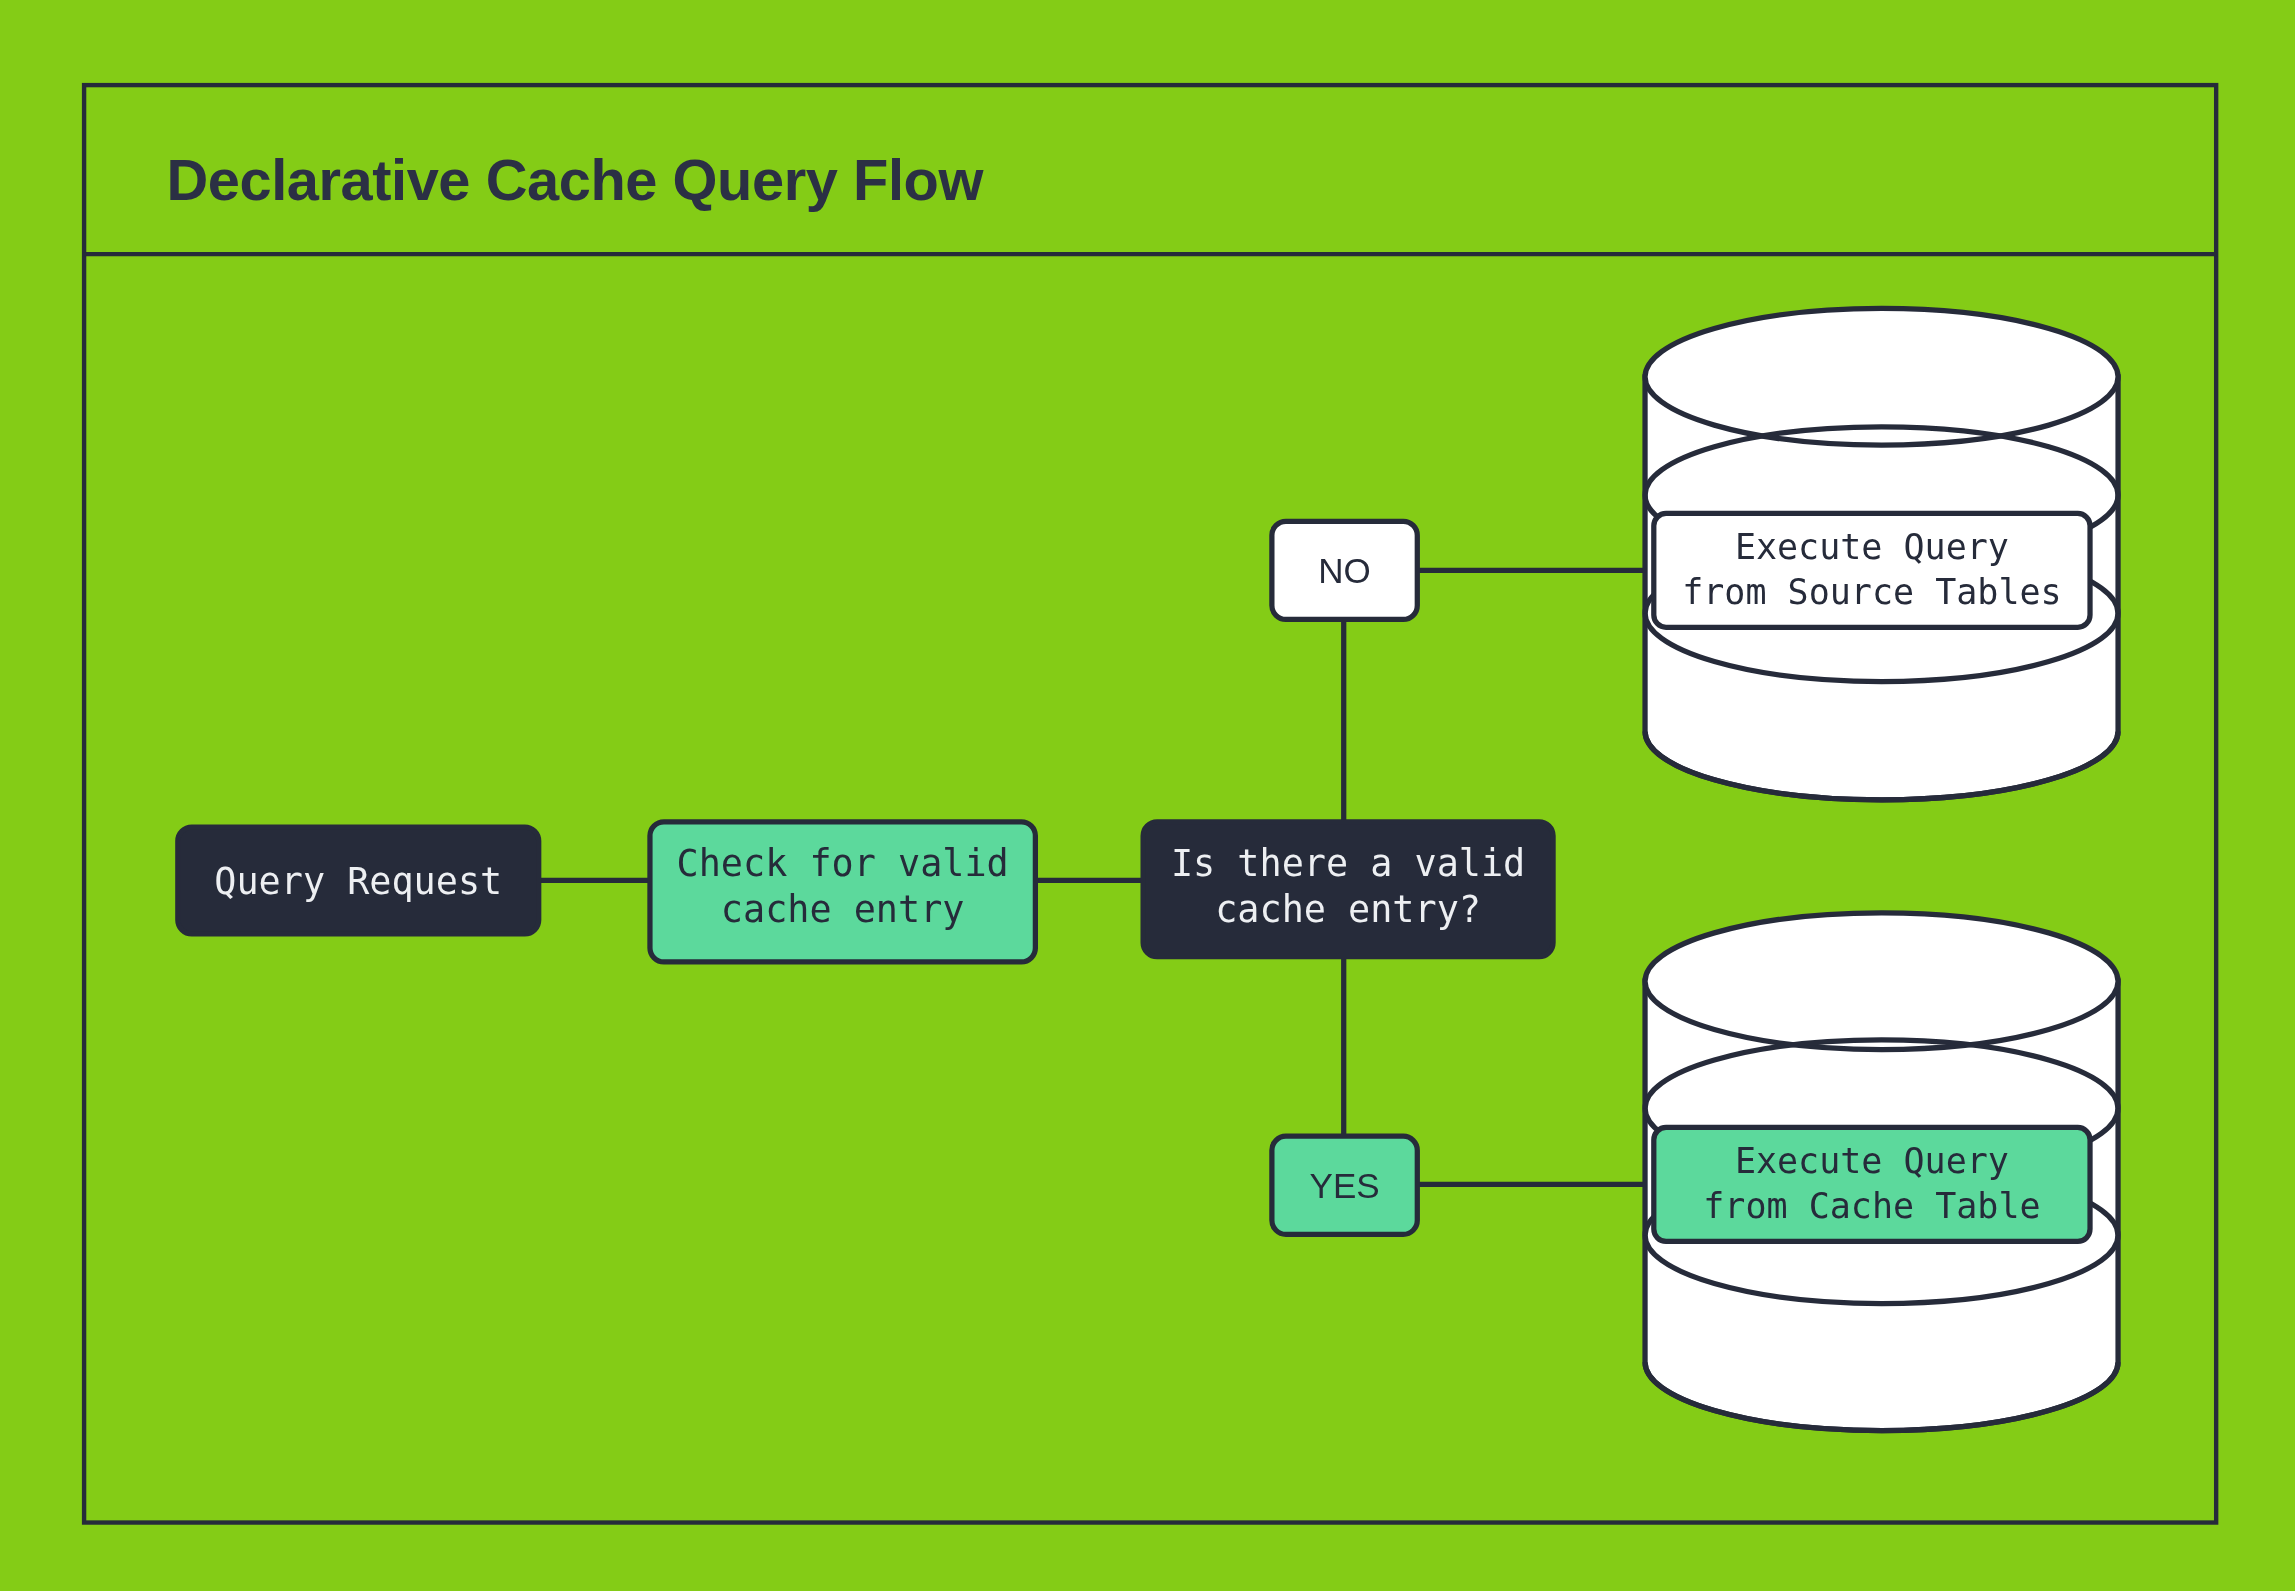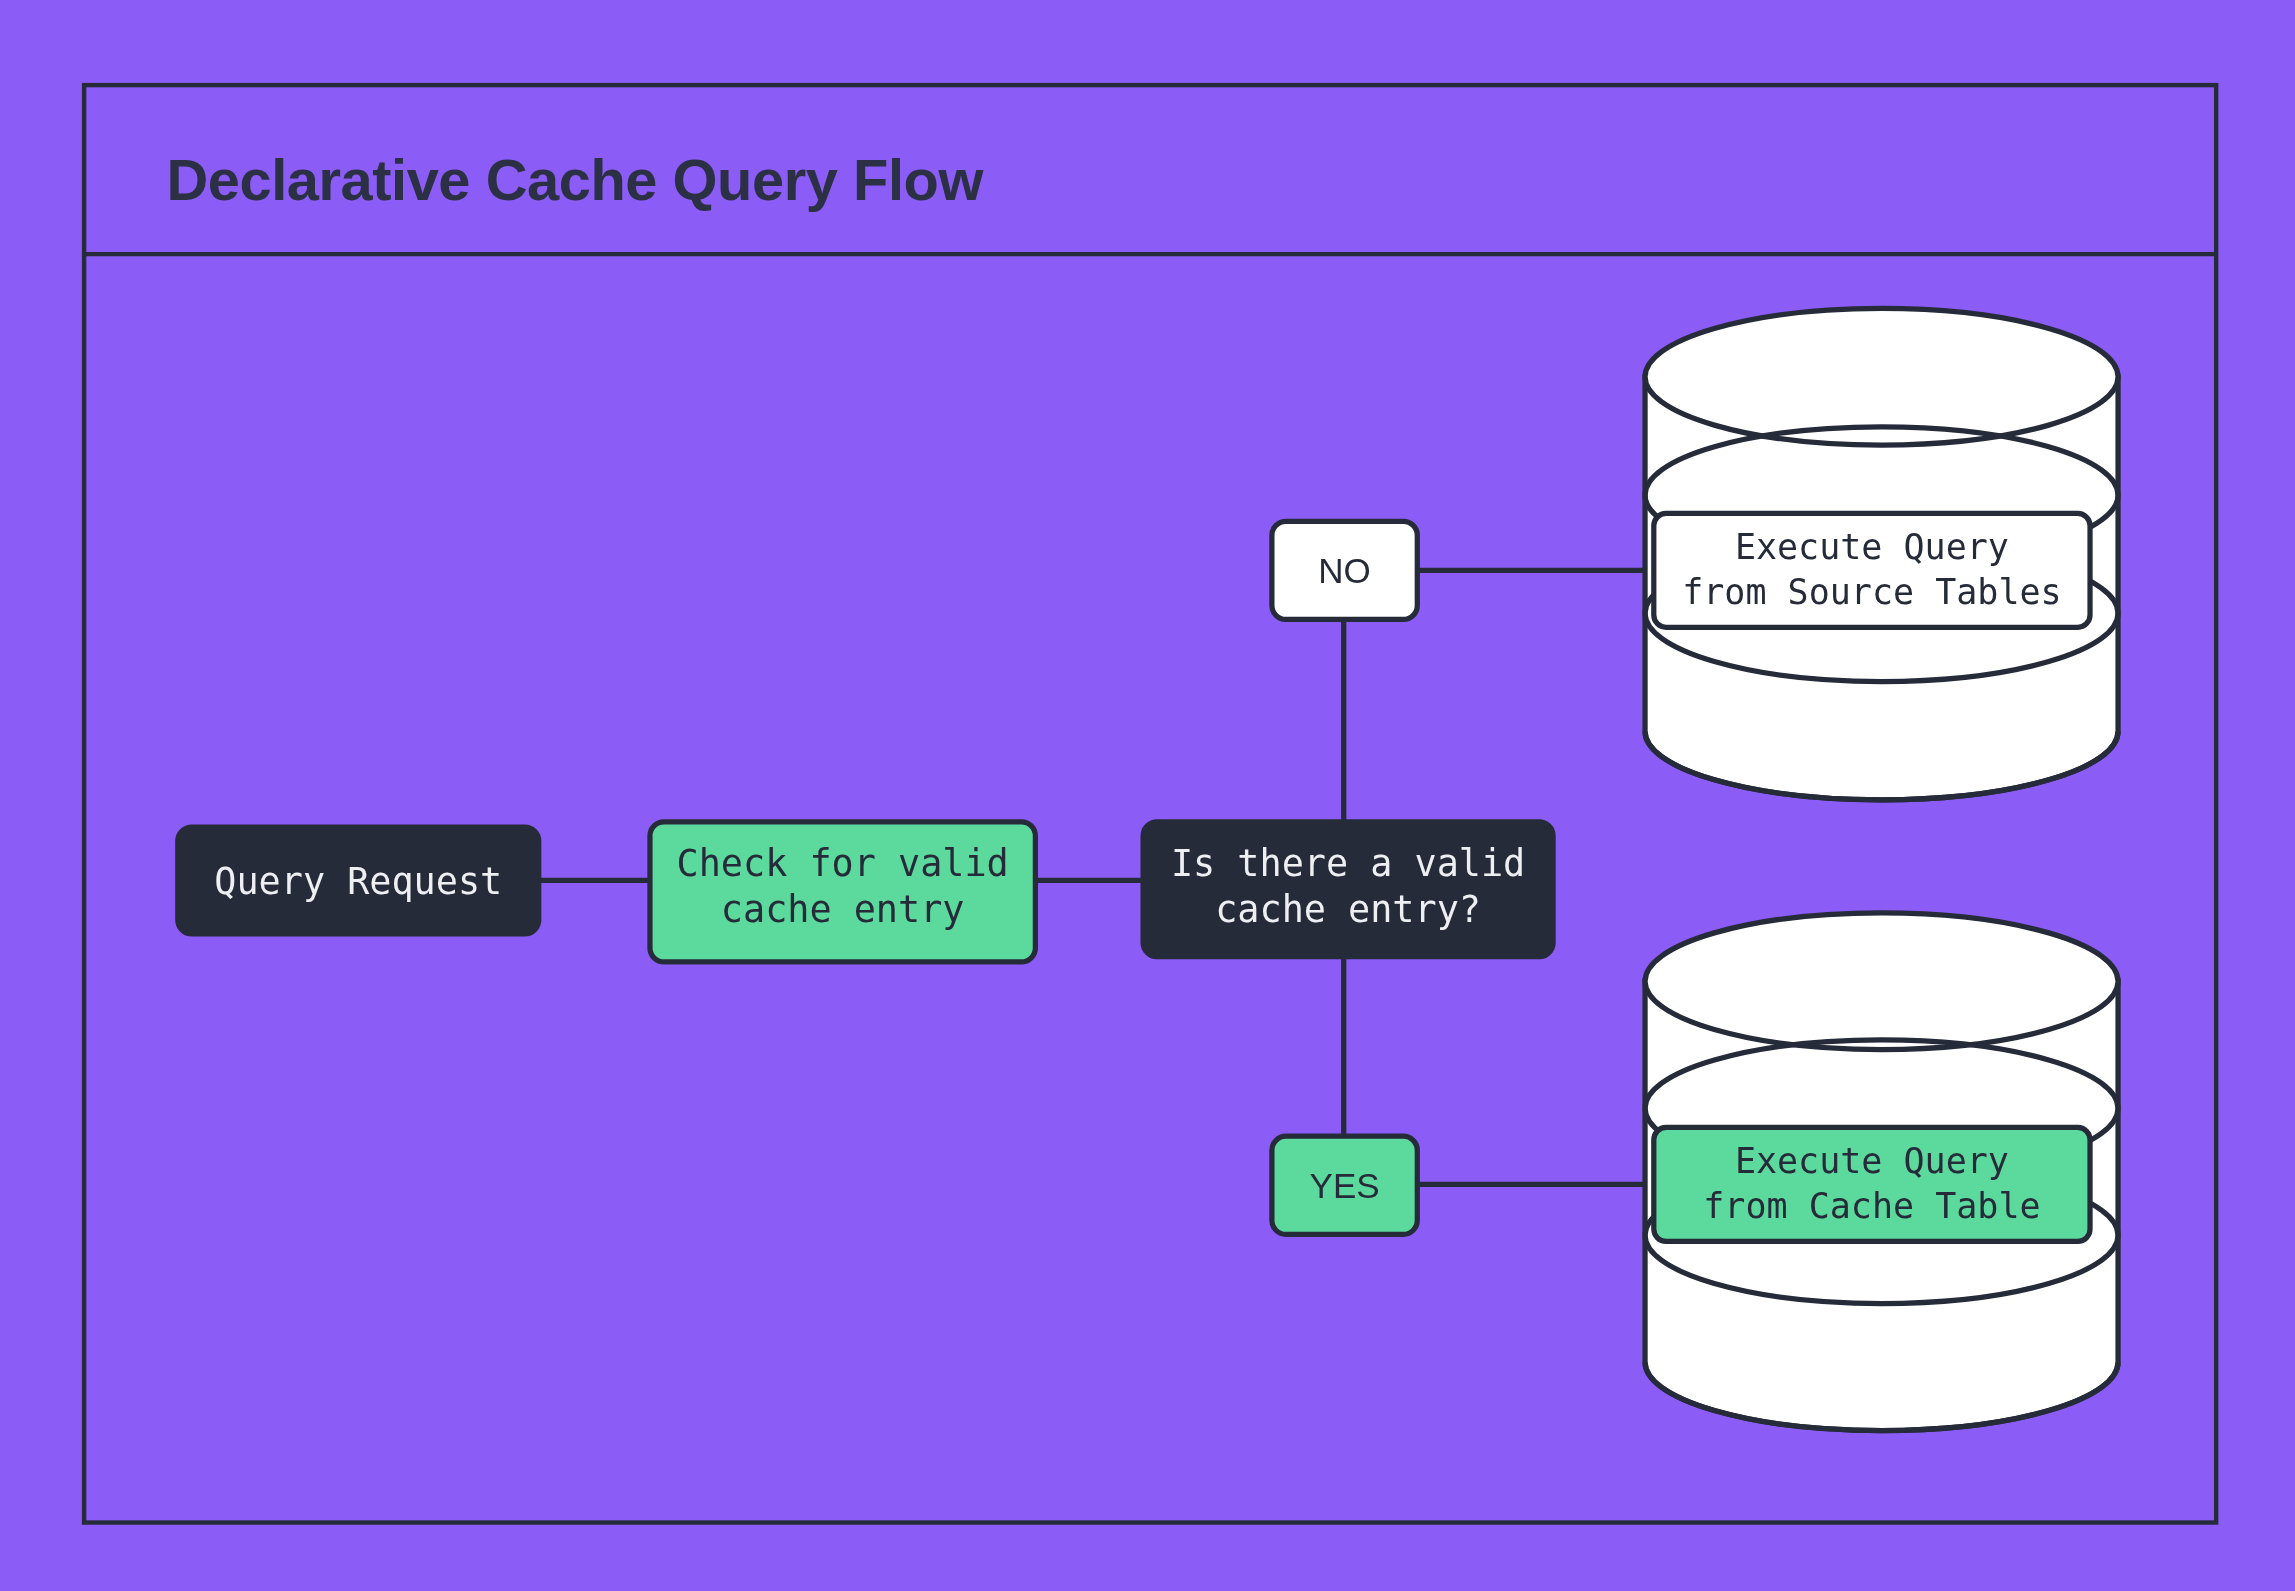--- a/index.html
+++ b/index.html
@@ -10,21 +10,21 @@
   body {
     width: 2295px;
     height: 1591px;
     font-family: "Liberation Sans", sans-serif;
     overflow: hidden;
   }
   #stage {
     position: relative;
     width: 2295px;
     height: 1591px;
-    background: #8b5cf6;
+    background: #84cc16;
   }
   #diagram-svg {
     position: absolute;
     left: 0;
     top: 0;
     width: 2295px;
     height: 1591px;
     display: block;
   }
   .frame-rect {

